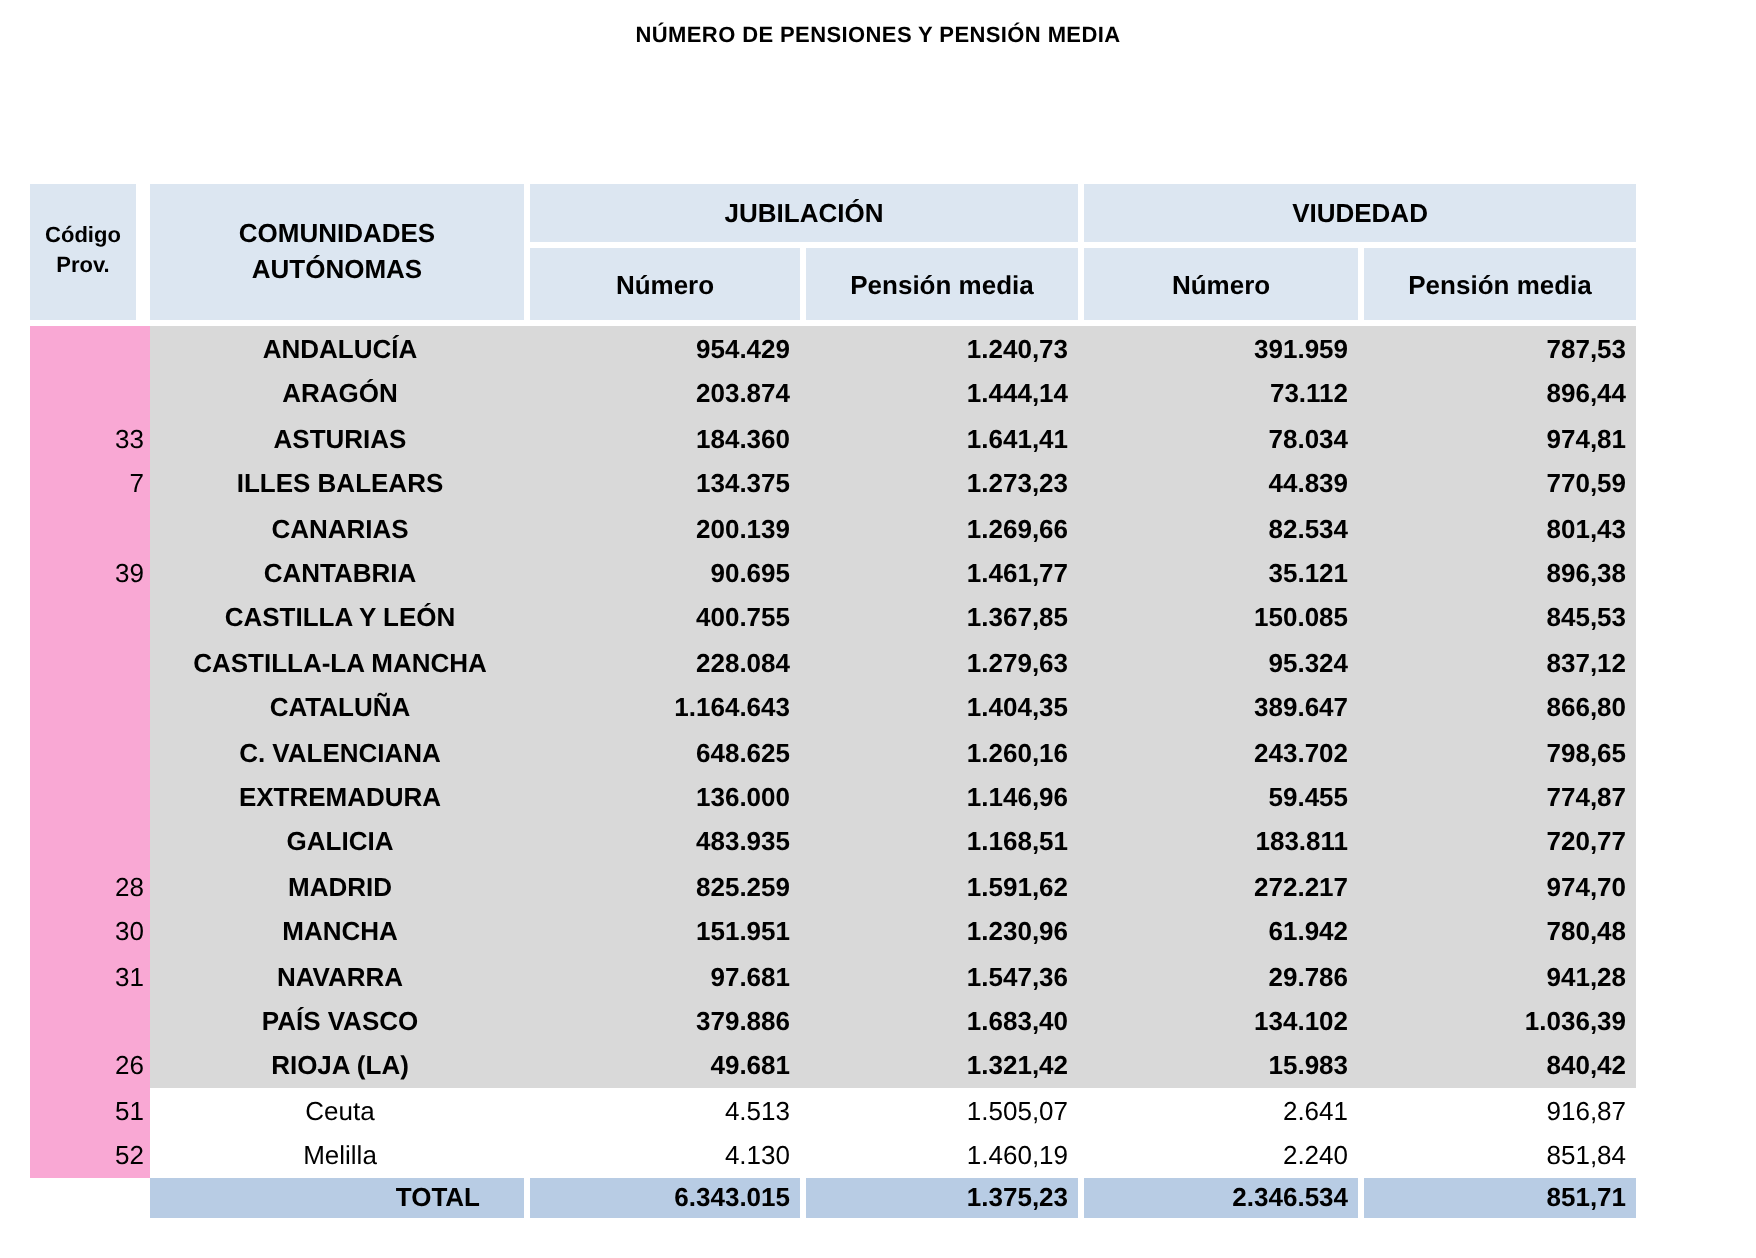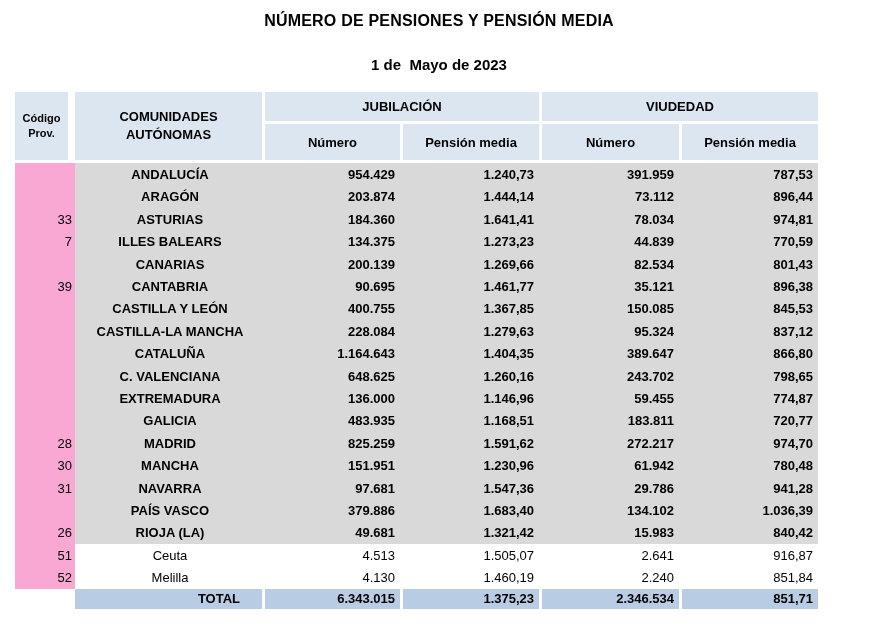--- a/index.html
+++ b/index.html
@@ -1,19 +1,19 @@
 <!DOCTYPE html>
 <html style="--header-bg: #dce6f1; --row-bg: #d9d9d9; --total-bg: #b8cce4;"><head>
 <meta charset="utf-8">
 <style>
   html,body{margin:0;padding:0;background:#fff;}
   body{font-family:"Liberation Sans",sans-serif;color:#000;}
   .page{position:relative;width:878px;height:629px;background:#fff;overflow:hidden;}
   .title{position:absolute;top:12px;left:0;width:100%;text-align:center;
-         font-size:16px;font-weight:bold;letter-spacing:.2px;}
+         font-size:11px;font-weight:bold;letter-spacing:.2px;}
   .subtitle{position:absolute;top:56px;left:0;width:100%;text-align:center;
             font-size:15px;font-weight:bold;white-space:pre;}
   table.pension-table{position:absolute;top:92px;left:15px;width:803px;
       border-collapse:separate;border-spacing:0;table-layout:fixed;}
   th,td{box-sizing:border-box;padding:0;font-size:13px;white-space:nowrap;
         overflow:hidden;vertical-align:middle;}
   
   .hdr{background:var(--header-bg,#dce6f1);font-weight:bold;text-align:center;}
   .code-hdr{font-size:11px;line-height:1.35;white-space:normal;border-bottom:3px solid #fff;}
   .region-hdr{white-space:normal;line-height:1.4;padding:16px 28px;border-bottom:3px solid #fff;}
@@ -32,21 +32,20 @@
   tr.total-row td{background:var(--total-bg,#b8cce4);font-weight:bold;}
   tr.total-row td.code{background:#fff;}
   tr.total-row td.total-label{text-align:right;padding-right:22px;}
   tr.total-row td.num{background:var(--total-bg,#b8cce4);font-weight:bold;}
 </style>
 </head>
 <body>
 
 <div class="page">
   <div class="title">NÚMERO DE PENSIONES Y PENSIÓN MEDIA</div>
-  <div class="subtitle">1 de  Mayo de 2023</div>
 
   <table class="pension-table">
     <colgroup>
       <col style="width:53px">
         <col style="width:7px">
         <col style="width:187px">
       <col style="width:138px">
         <col style="width:139px">
         <col style="width:140px">
         <col style="width:139px">

